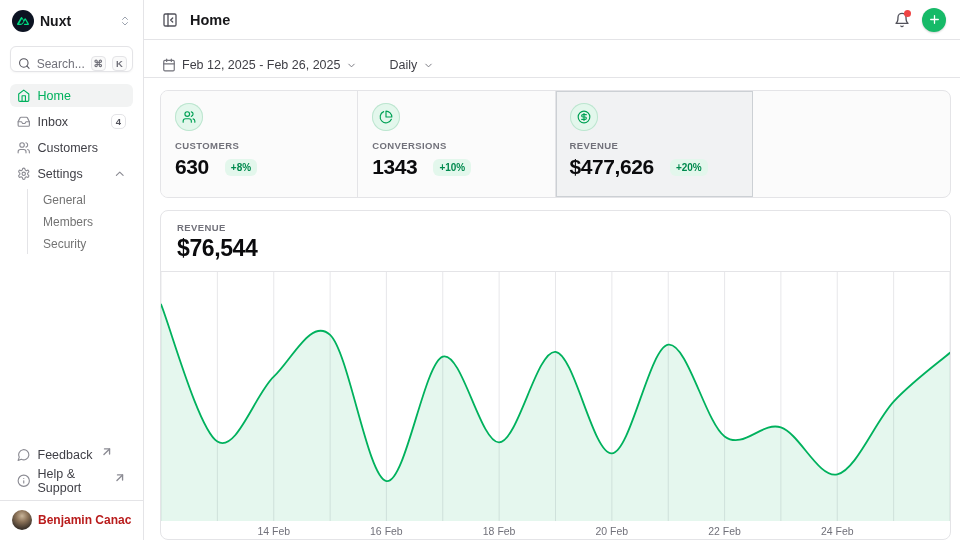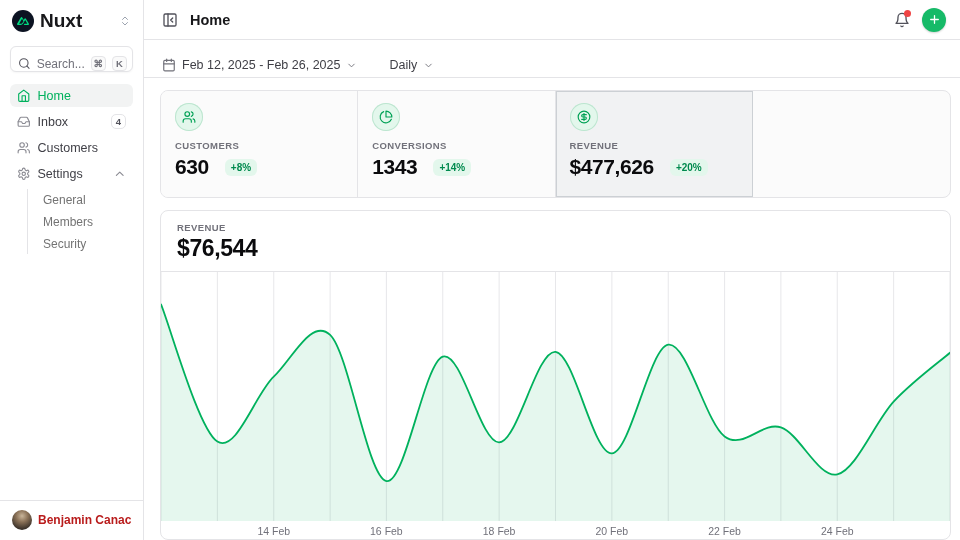--- a/index.html
+++ b/index.html
@@ -15,21 +15,21 @@
   body{font-family:"Liberation Sans",sans-serif;background:#fff;color:var(--text);-webkit-font-smoothing:antialiased;}
   svg{display:block;}
   .app{display:flex;width:960px;height:540px;}
 
   
   .sidebar{width:144px;flex:none;border-right:1px solid var(--border);display:flex;flex-direction:column;background:#fff;}
   .side-top{padding:8px 10px 0;}
   .team-btn{display:flex;align-items:center;gap:6px;width:100%;padding:2px 2px;border:none;background:transparent;border-radius:6px;cursor:pointer;font-family:inherit;}
   .logo-circle{width:22px;height:22px;border-radius:50%;background:#0c1322;display:flex;align-items:center;justify-content:center;flex:none;}
   .logo-circle svg{width:12px;height:12px;}
-  .team-name{font-size:19px;font-weight:700;color:var(--text);}
+  .team-name{font-size:14px;font-weight:700;color:var(--text);}
   .unfold{margin-left:auto;color:#9ca3af;}
   .searchbox{margin:12px 10px 10px;height:26px;display:flex;align-items:center;gap:6px;padding:9px 5px 0 7px;border:1px solid var(--border);border-radius:6px;background:#fff;box-shadow:0 1px 2px rgba(0,0,0,.04);cursor:pointer;}
   .searchbox .ph{font-size:12px;color:#71717a;flex:1;text-align:left;}
   .kbd{font-size:9.5px;color:#71717a;border:1px solid var(--border);background:#fafafa;border-radius:4px;min-width:15px;height:15px;display:inline-flex;align-items:center;justify-content:center;padding:0 2px;font-weight:600;}
   .nav{padding:2px 10px;display:flex;flex-direction:column;gap:3px;}
   .nav-item{display:flex;align-items:center;gap:7px;height:23px;padding:0 7px;border-radius:6px;font-size:12.5px;font-weight:500;color:#3f3f46;text-decoration:none;cursor:pointer;}
   .nav-item svg{width:13.5px;height:13.5px;color:#8b8b93;flex:none;}
   .nav-item.active{background:#f2f3f3;color:var(--primary);}
   .nav-item.active svg{color:var(--primary);}
   .count-badge{margin-left:auto;font-size:9.5px;font-weight:600;color:#52525b;border:1px solid var(--border);border-radius:5px;padding:0 4px;line-height:13px;background:#fff;}
@@ -146,20 +146,44 @@
       </a>
       <div class="subnav">
         <a class="subnav-item">General</a>
         <a class="subnav-item">Members</a>
         <a class="subnav-item">Security</a>
       </div>
     </nav>
 
     <div class="side-spacer"></div>
 
+    <div class="side-bottom">
+      <a class="nav-item">
+        <svg viewBox="0 0 24 24" fill="none" stroke="currentColor" stroke-width="2" stroke-linecap="round" stroke-linejoin="round">
+            <path d="M7.9 20A9 9 0 1 0 4 16.1L2 22Z"></path>
+          </svg>
+        <span>Feedback</span>
+        <svg class="ext-arrow" width="8" height="8" viewBox="0 0 24 24" fill="none" stroke="currentColor" stroke-width="2.4" stroke-linecap="round" stroke-linejoin="round">
+            <path d="M7 17 17 7"></path>
+            <path d="M8 7h9v9"></path>
+          </svg>
+      </a>
+      <a class="nav-item">
+        <svg viewBox="0 0 24 24" fill="none" stroke="currentColor" stroke-width="2" stroke-linecap="round" stroke-linejoin="round">
+            <circle cx="12" cy="12" r="10"></circle>
+            <path d="M12 16v-4"></path>
+            <path d="M12 8h.01"></path>
+          </svg>
+        <span>Help &amp; Support</span>
+        <svg class="ext-arrow" width="8" height="8" viewBox="0 0 24 24" fill="none" stroke="currentColor" stroke-width="2.4" stroke-linecap="round" stroke-linejoin="round">
+            <path d="M7 17 17 7"></path>
+            <path d="M8 7h9v9"></path>
+          </svg>
+      </a>
+    </div>
 
     <div class="side-user-wrap">
       <button class="user-row">
         <span class="avatar"></span>
         <span class="user-name">Benjamin Canac</span>
         <svg class="unfold" width="11" height="11" viewBox="0 0 24 24" fill="none" stroke="currentColor" stroke-width="2" stroke-linecap="round" stroke-linejoin="round">
             <path d="m7 15 5 5 5-5"></path>
             <path d="m7 9 5-5 5 5"></path>
           </svg>
       </button>
@@ -235,21 +259,21 @@
         <div class="stat">
           <div class="stat-chip">
             <svg viewBox="0 0 24 24" fill="none" stroke="currentColor" stroke-width="2" stroke-linecap="round" stroke-linejoin="round">
                 <path d="M21.21 15.89A10 10 0 1 1 8 2.83"></path>
                 <path d="M22 12A10 10 0 0 0 12 2v10z"></path>
               </svg>
           </div>
           <div class="stat-label">CONVERSIONS</div>
           <div class="stat-value-row">
             <span class="stat-value">1343</span>
-            <span class="delta-badge">+14%</span>
+            <span class="delta-badge">+10%</span>
           </div>
         </div>
         <div class="stat selected">
           <div class="stat-chip">
             <svg viewBox="0 0 24 24" fill="none" stroke="currentColor" stroke-width="2" stroke-linecap="round" stroke-linejoin="round">
                 <circle cx="12" cy="12" r="10"></circle>
                 <path d="M16 8h-6a2 2 0 1 0 0 4h4a2 2 0 1 1 0 4H8"></path>
                 <path d="M12 18V6"></path>
               </svg>
           </div>

